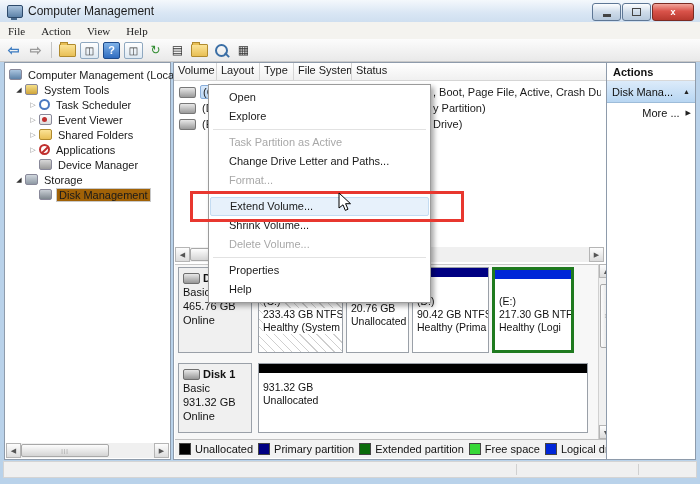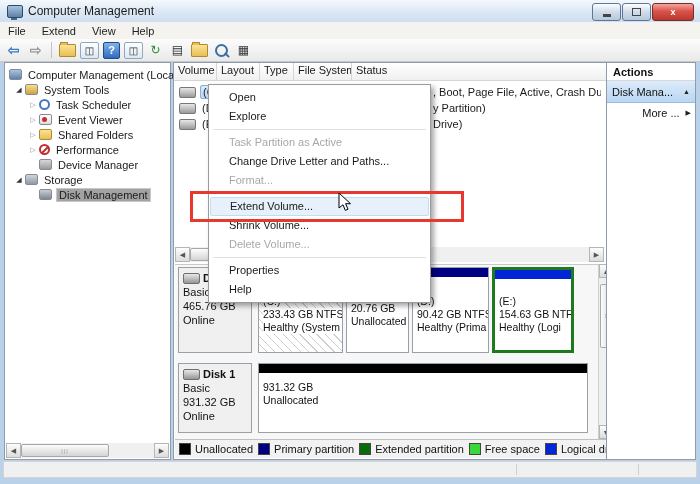--- a/index.html
+++ b/index.html
@@ -12,21 +12,21 @@
   .title-icon::after{content:"";position:absolute;left:3px;bottom:-3px;width:6px;height:2px;background:#4a6a8c;}
   .title-text{font-size:12px;color:#1c1c1c;}
   .winbtns{position:absolute;right:6px;top:3px;display:flex;gap:1px;}
   .wbtn{width:27px;height:16px;border:1px solid #5e7795;border-radius:3px;background:linear-gradient(#fdfeff,#cfdcea 50%,#b7c9dc);display:flex;align-items:center;justify-content:center;font-size:9px;color:#333;}
   .wbtn.close{width:40px;background:linear-gradient(#f2a69c,#d9534a 45%,#b8392f);color:#fff;font-weight:bold;border-color:#7a2a22;}
   .wbtn .maxg{width:7px;height:6px;border:1px solid #444;display:block;}
   .wbtn .ming{width:8px;height:3px;background:#444;display:block;margin-top:6px;}
 
   
   .menubar{left:0;top:22px;width:700px;height:17px;background:#f4f3ef;border-bottom:1px solid #d9d7d0;display:flex;align-items:center;font-size:11px;color:#222;}
-  .menubar span{padding:1px 8px;}
+  .menubar span{padding:1px 8px;font-family:Liberation Serif, serif;}
   .toolbar{left:0;top:39px;width:700px;height:23px;background:linear-gradient(#fcfcfc,#e9e9e9);border-bottom:1px solid #c9c9c9;display:flex;align-items:center;padding-left:4px;box-sizing:border-box;gap:3px;}
   .tico{width:19px;height:18px;display:flex;align-items:center;justify-content:center;font-size:12px;}
   .tsep{width:1px;height:16px;background:#c4c4c4;margin:0 3px;}
   .arrow-back{color:#3f7dc2;font-weight:bold;font-size:14px;}
   .arrow-fwd{color:#9b9b9b;font-weight:bold;font-size:14px;}
   .boxico{border:1px solid #8fa8c0;border-radius:2px;background:linear-gradient(#ffffff,#dde8f2);width:17px;height:15px;font-size:10px;color:#333;}
   .flatico{font-size:12px;color:#333;}
   .folder-ico{width:15px;height:11px;background:linear-gradient(#fbe396,#e8bf55);border:1px solid #b08a2e;border-radius:1px;position:relative;}
   .folder-ico::before{content:"";position:absolute;top:-3px;left:0;width:6px;height:2px;background:#e8bf55;border:1px solid #b08a2e;border-bottom:none;}
   .help-ico{width:15px;height:15px;background:linear-gradient(#7fb2e8,#2f6cc0);border:1px solid #1d4a8a;border-radius:2px;color:#fff;font-weight:bold;font-size:11px;display:flex;align-items:center;justify-content:center;}
@@ -54,21 +54,21 @@
   .ic-folder{background:linear-gradient(#fbe396,#e8bf55);border-color:#b08a2e;}
   .ic-perf{background:#fff;border:2px solid #c03030;border-radius:50%;width:11px;height:11px;position:relative;}
   .ic-perf::after{content:"";position:absolute;left:-1px;top:3px;width:10px;height:2px;background:#c03030;transform:rotate(-45deg);}
   .ic-device{background:linear-gradient(#d8d8d8,#9a9a9a);}
   .ic-storage{background:linear-gradient(#cfd6dd,#8f9aa5);}
   .ic-disk{background:linear-gradient(#c8ced4,#7e878f);}
   .ic-serv{background:linear-gradient(#cdd5dd,#98a4b0);}
   .lvl1{padding-left:8px;}
   .lvl2{padding-left:22px;}
   .tlabel{padding:0 2px;}
-  .tlabel.sel{background:#a3a3a3;border:1px solid #c8c8c8;}
+  .tlabel.sel{background:#a16207;border:1px solid #c8c8c8;}
 
   
   .hscroll{position:absolute;height:15px;background:#f0f0f0;display:flex;align-items:center;}
   .sb-btn{width:15px;height:15px;background:linear-gradient(#fdfdfd,#dcdcdc);border:1px solid #b5b5b5;box-sizing:border-box;font-size:7px;color:#555;display:flex;align-items:center;justify-content:center;}
   .sb-thumb{height:13px;background:linear-gradient(#fdfdfd,#d4d4d4);border:1px solid #a8a8a8;border-radius:2px;box-sizing:border-box;display:flex;align-items:center;justify-content:center;font-size:6px;color:#999;letter-spacing:1px;}
   .tree-hscroll{left:1px;bottom:1px;width:163px;}
   .tree-hscroll .sb-thumb{width:88px;}
   .tree-hscroll .track{flex:1;}
 
   
@@ -142,21 +142,21 @@
       </div>
     <div class="wbtn">
         <span class="maxg"></span>
       </div>
     <div class="wbtn close">x</div>
   </div>
 </div>
 
 <div class="abs menubar">
   <span>File</span>
-  <span>Extend</span>
+  <span>Action</span>
   <span>View</span>
   <span>Help</span>
 </div>
 
 <div class="abs toolbar">
   <div class="tico arrow-back">⇦</div>
   <div class="tico arrow-fwd">⇨</div>
   <div class="tsep"></div>
   <div class="tico">
       <span class="folder-ico"></span>
@@ -199,21 +199,21 @@
       <span class="tlabel">Event Viewer</span>
     </div>
     <div class="ti lvl2">
       <span class="exp">▷</span>
       <span class="ic ic-folder"></span>
       <span class="tlabel">Shared Folders</span>
     </div>
     <div class="ti lvl2">
       <span class="exp">▷</span>
       <span class="ic ic-perf"></span>
-      <span class="tlabel">Performance</span>
+      <span class="tlabel">Applications</span>
     </div>
     <div class="ti lvl2">
       <span class="exp"></span>
       <span class="ic ic-device"></span>
       <span class="tlabel">Device Manager</span>
     </div>
     <div class="ti lvl1">
       <span class="exp e">◢</span>
       <span class="ic ic-storage"></span>
       <span class="tlabel">Storage</span>
@@ -298,21 +298,21 @@
           <div class="ptxt">
             <span>(D:)</span>
             <span>90.42 GB NTFS</span>
             <span>Healthy (Prima</span>
           </div>
         </div>
         <div class="pt ext" style="width:82px;">
           <div class="bar" style="background: rgb(0, 38, 216);"></div>
           <div class="ptxt">
             <span>(E:)</span>
-            <span>154.63 GB NTF</span>
+            <span>217.30 GB NTF</span>
             <span>Healthy (Logi</span>
           </div>
         </div>
       </div>
     </div>
 
     <div class="disk-row" style="top:98px;height:70px;">
       <div class="disk-label">
         <div class="dname">
             <span class="dico"></span>

